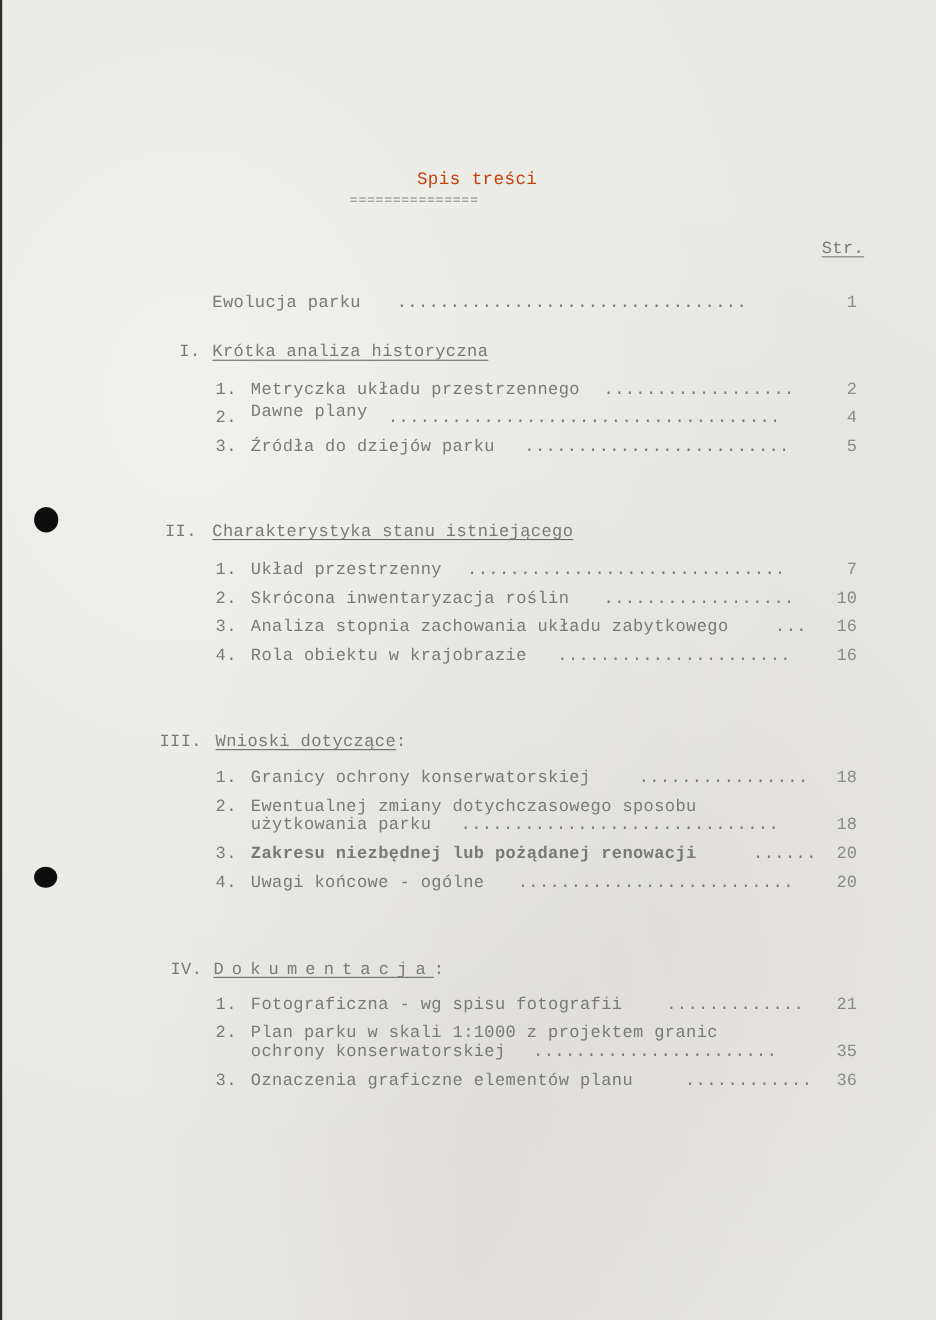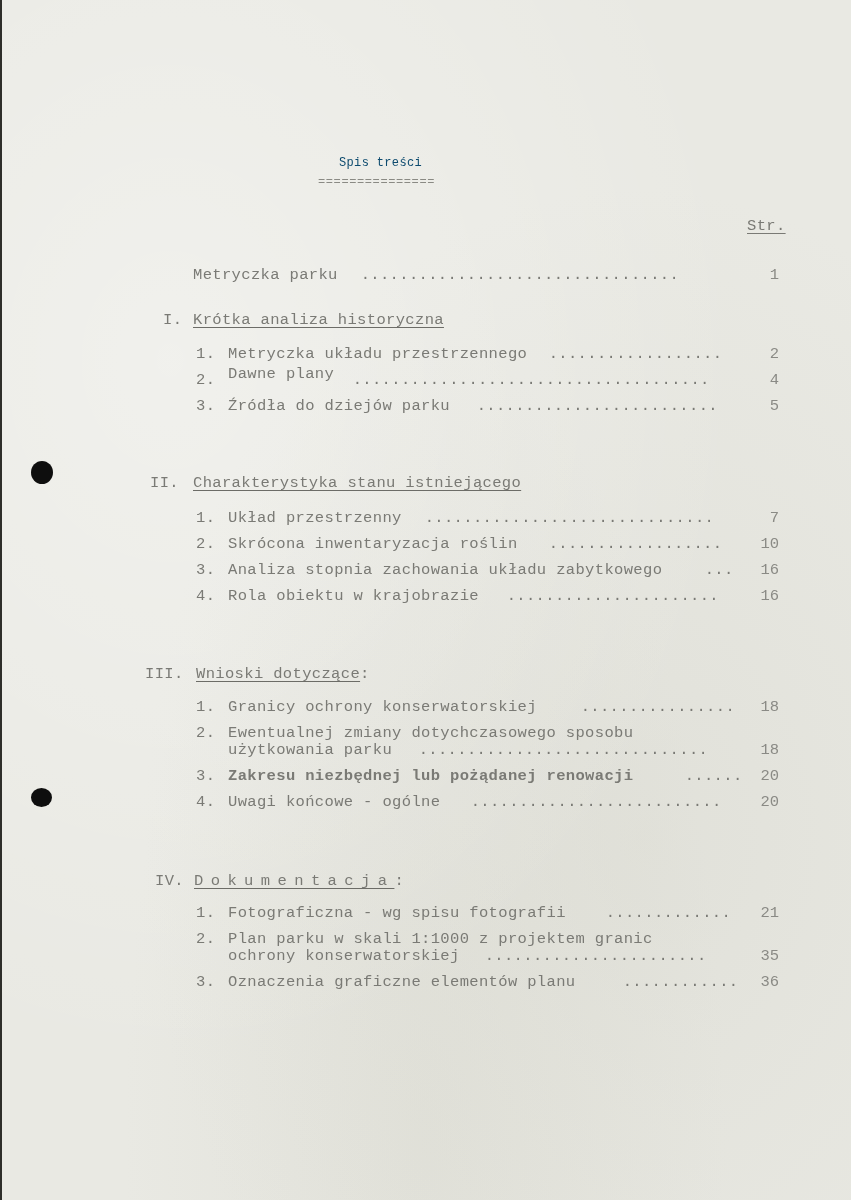--- a/index.html
+++ b/index.html
@@ -32,22 +32,23 @@
     }
     .t {
       position: absolute;
       white-space: pre;
       font-size: 15.5px;
       line-height: 18px;
       letter-spacing: 0.35px;
       color: #7a7a75;
     }
     .title {
-      font-size: 12px;
-      color: #0c4a6e;
+      font-size: 16px;
+      color: #c2410c;
+      margin-left: 40px;
     }
     .title-rule {
       position: absolute;
       font-size: 12px;
       line-height: 10px;
       letter-spacing: 0.6px;
       color: #8a8a84;
       white-space: pre;
     }
     .u {
@@ -87,21 +88,21 @@
 <div class="punch-hole" style="left:31px; top:788px; width:21px; height:19px;"></div>
 
 <div>
 
   <div class="t title" style="left:339px; top:154px;">Spis treści</div>
   <div class="title-rule" style="left:318px; top:177px;">===============</div>
 
   <div class="t u" style="left:747px; top:217px;text-decoration:underline;">Str.</div>
 
   <div>
-    <div class="t" style="left:193px; top:266px;">Metryczka parku</div>
+    <div class="t" style="left:193px; top:266px;">Ewolucja parku</div>
     <div class="dots" style="left:351px; top:266px; width:389px;"> .................................</div>
     <div class="num" style="left:739px; top:266px;">1</div>
   </div>
 
   <div>
     <div class="t" style="left:163px; top:311px;">I.</div>
     <div class="t u" style="left:193px; top:311px;">Krótka analiza historyczna</div>
 
     <div>
       <div class="t" style="left:196px; top:345px;">1.</div>

